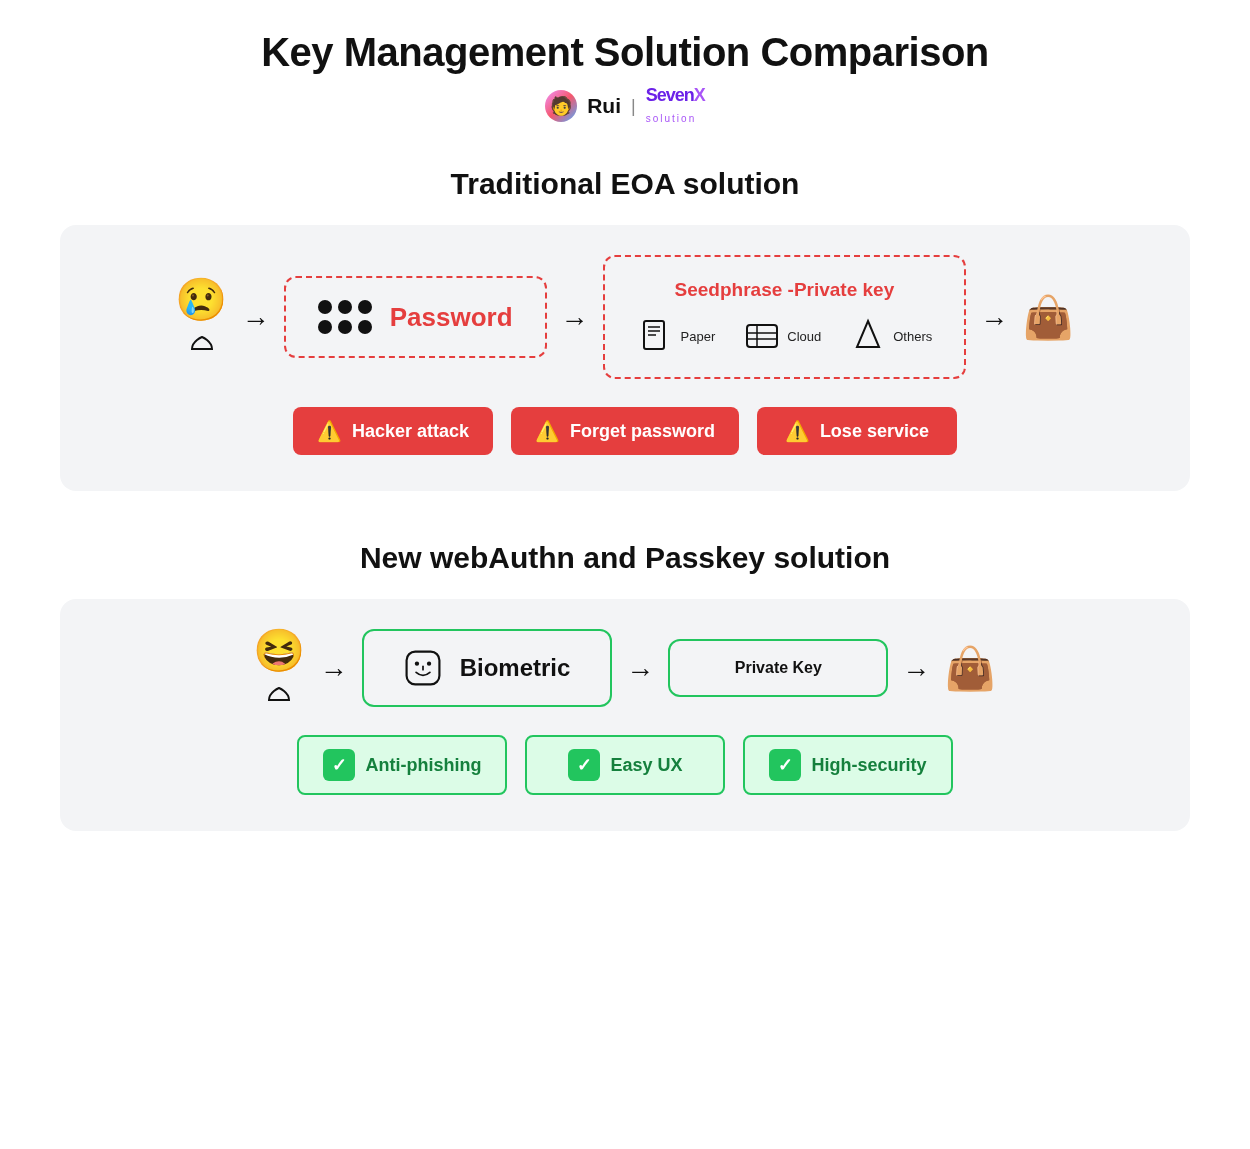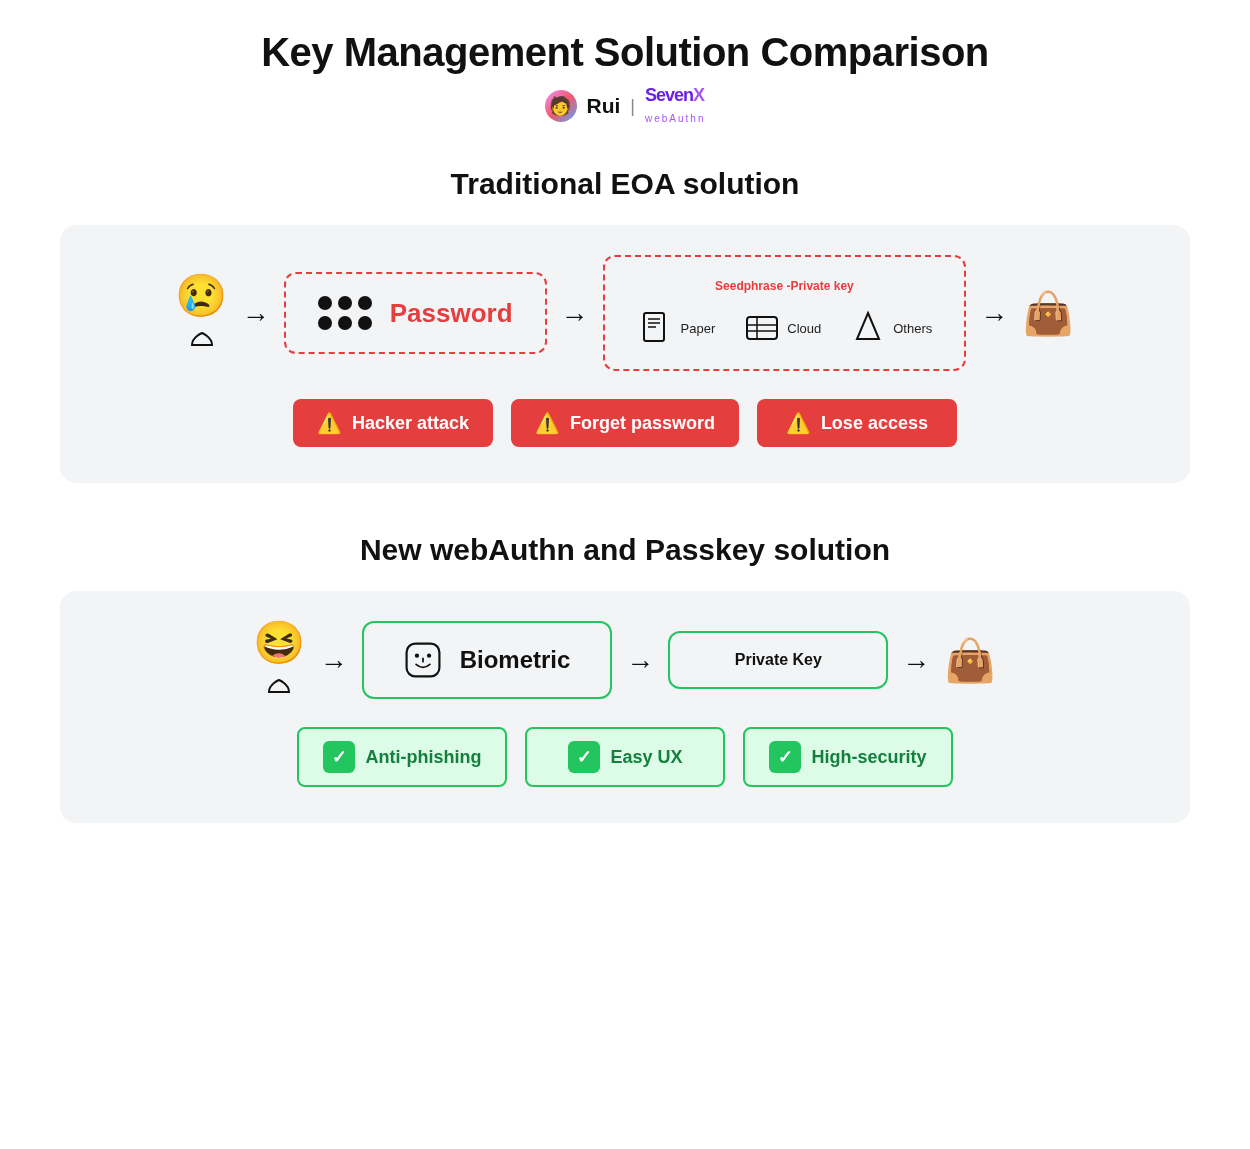--- a/index.html
+++ b/index.html
@@ -118,21 +118,21 @@
       padding: 18px 40px;
       display: flex;
       flex-direction: column;
       align-items: center;
       gap: 8px;
       min-width: 220px;
     }
 
     .box-label-red {
       color: #e53e3e;
-      font-size: 12px;
+      font-size: 19px;
       font-weight: 700;
       text-align: center;
     }
 
     .box-label-black {
       color: #111;
       font-size: 16px;
       font-weight: 700;
       text-align: center;
     }
@@ -256,21 +256,21 @@
 </head>
 <body>
 
 <h1 class="page-title">Key Management Solution Comparison</h1>
 
 <div class="author-row">
   <div class="author-avatar">🧑</div>
   <span class="author-name">Rui</span>
   <span class="divider">|</span>
   <span class="brand-logo">
-    Seven<span>X</span><br><span style="font-size:10px;font-weight:500;letter-spacing:2px;color:#a855f7">webAuthn</span>
+    Seven<span>X</span><br><span style="font-size:10px;font-weight:500;letter-spacing:2px;color:#a855f7">solution</span>
   </span>
 </div>
 
 <h2 class="section-title">Traditional EOA solution</h2>
 
 <div class="section-box">
 
   <div class="flow-row">
 
     <div class="person-figure">
@@ -342,21 +342,21 @@
     <div class="risk-badge">
       <span class="warning-icon">⚠️</span>
       <span>Hacker attack</span>
     </div>
     <div class="risk-badge">
       <span class="warning-icon">⚠️</span>
       <span>Forget password</span>
     </div>
     <div class="risk-badge">
       <span class="warning-icon">⚠️</span>
-      <span>Lose access</span>
+      <span>Lose service</span>
     </div>
   </div>
 </div>
 
 <h2 class="section-title">New webAuthn and Passkey solution</h2>
 
 <div class="section-box">
 
   <div class="flow-row">
 

